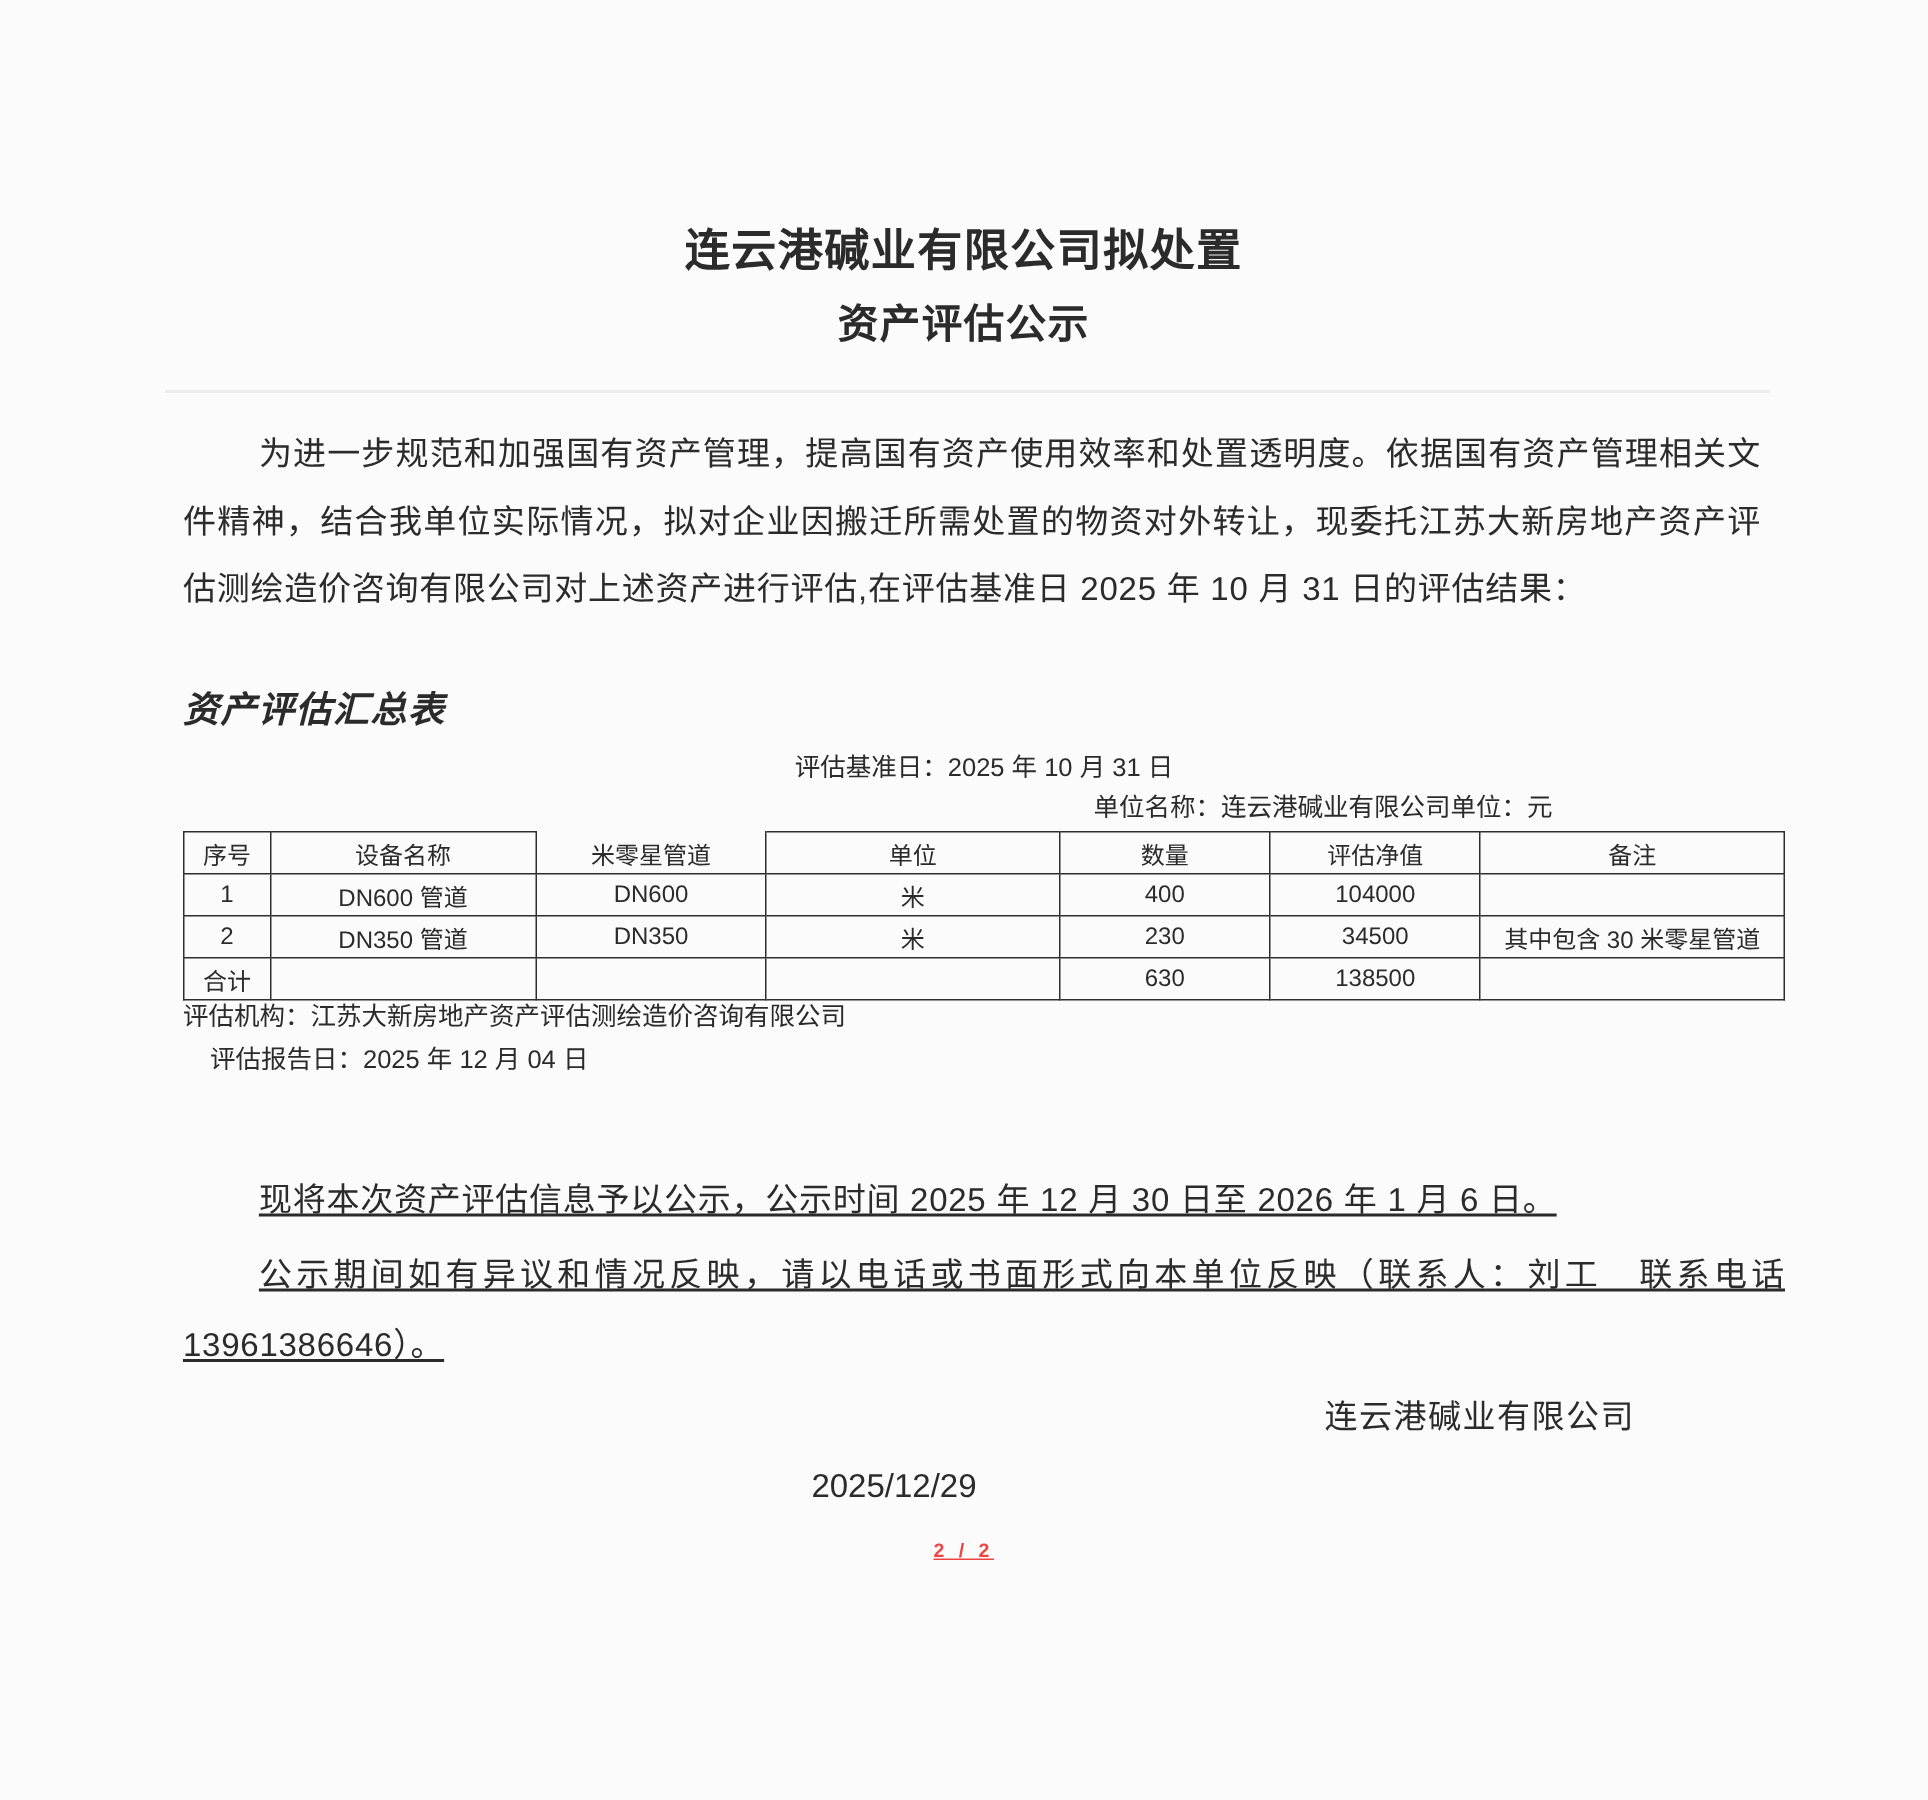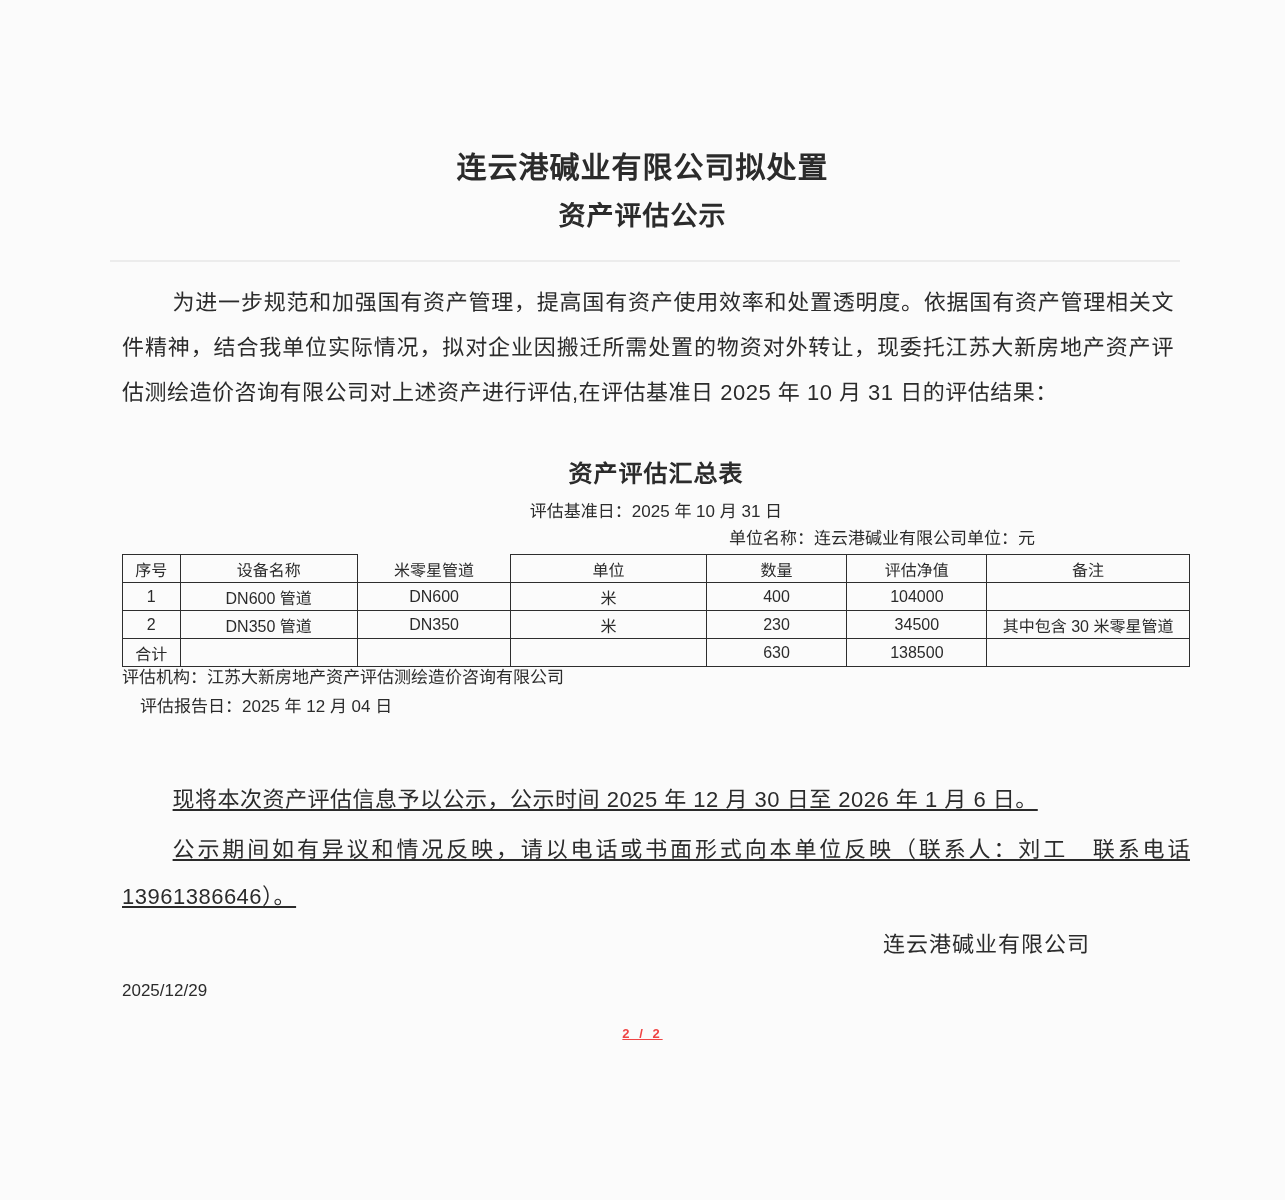--- a/index.html
+++ b/index.html
@@ -51,25 +51,25 @@
     margin: 18px 16px 0 0;
     font-size: 22px;
     line-height: 45px;
     text-align: justify;
     text-indent: 2.3em;
     letter-spacing: 0.5px;
   }
   
   .table-title {
     margin: 44px 0 0 0;
-    text-align: center;
     font-size: 24px;
     line-height: 30px;
     font-weight: 700;
     letter-spacing: 1px;
+    font-style: italic;
   }
   .base-date {
     margin-top: 12px;
     text-align: center;
     font-size: 17px;
     line-height: 22px;
   }
   .unit-row {
     margin-top: 5px;
     display: flex;
@@ -130,23 +130,23 @@
   .sig-company {
     margin-top: 10px;
     font-size: 22px;
     line-height: 30px;
     text-align: right;
     padding-right: 100px;
     letter-spacing: 1px;
   }
   .sig-date {
     margin-top: 16px;
-    font-size: 17px;
+    font-size: 22px;
     line-height: 30px;
-    text-align: left;
+    text-align: center;
     padding-right: 120px;
   }
   
   .page-num {
     margin-top: 20px;
     text-align: center;
     font-size: 13px;
     font-weight: 700;
     letter-spacing: 3px;
     color: #ef4444;

